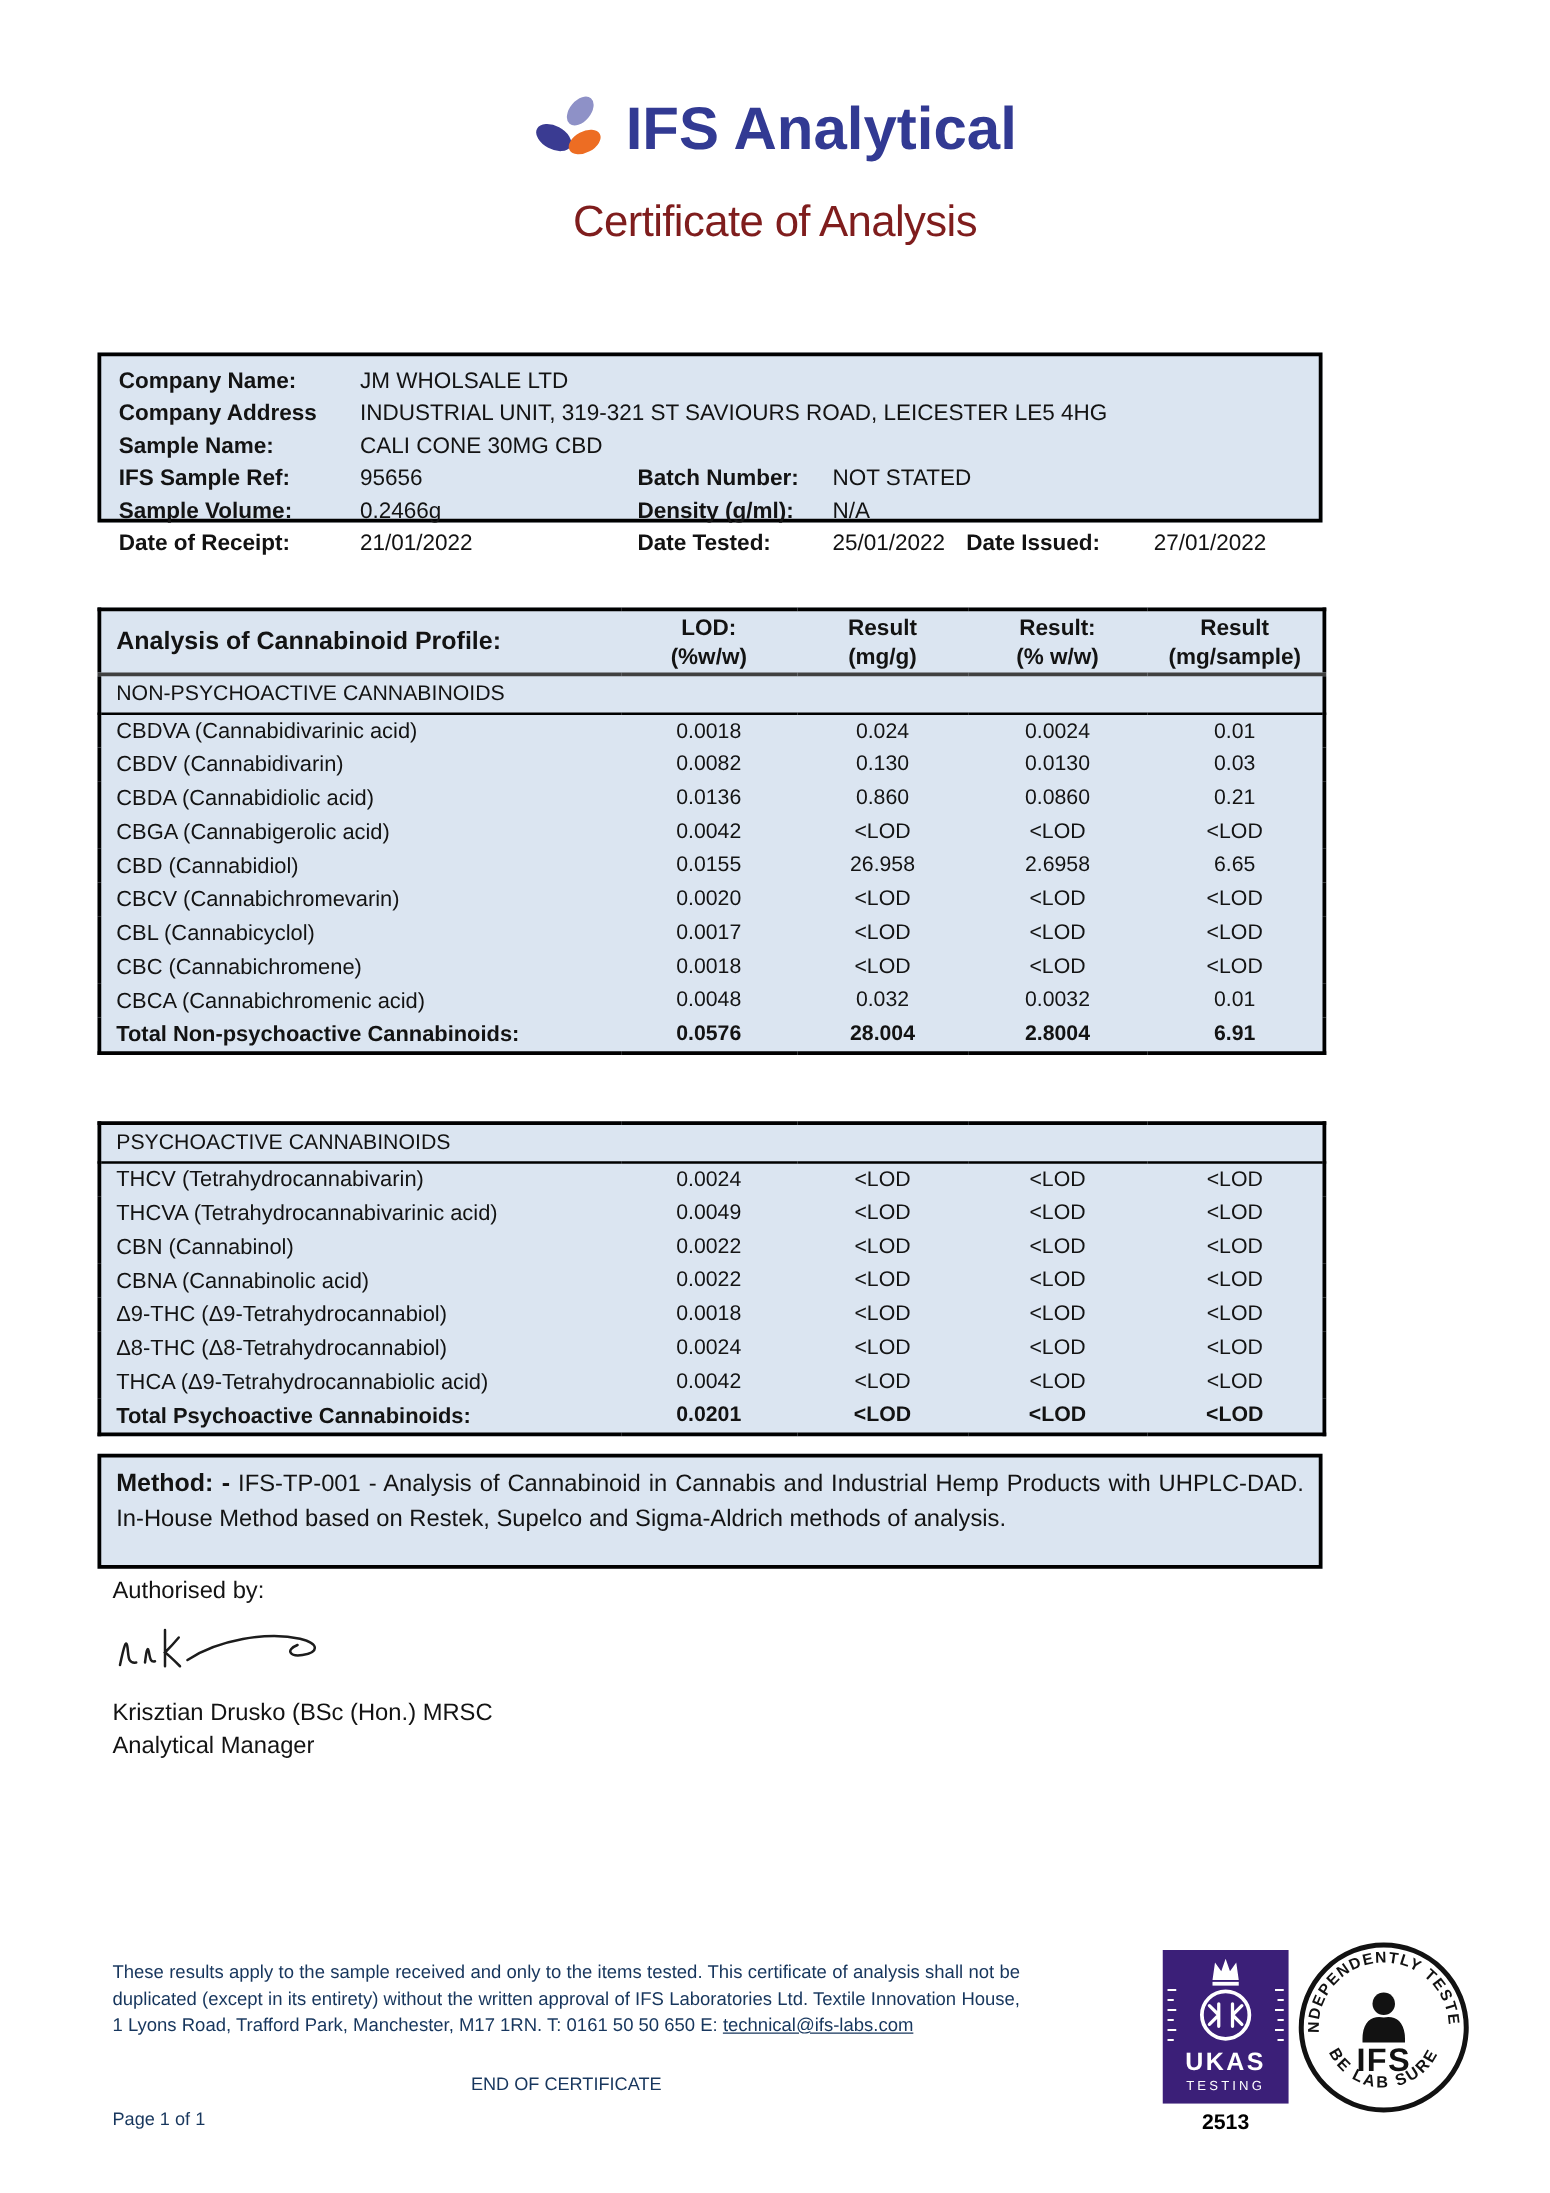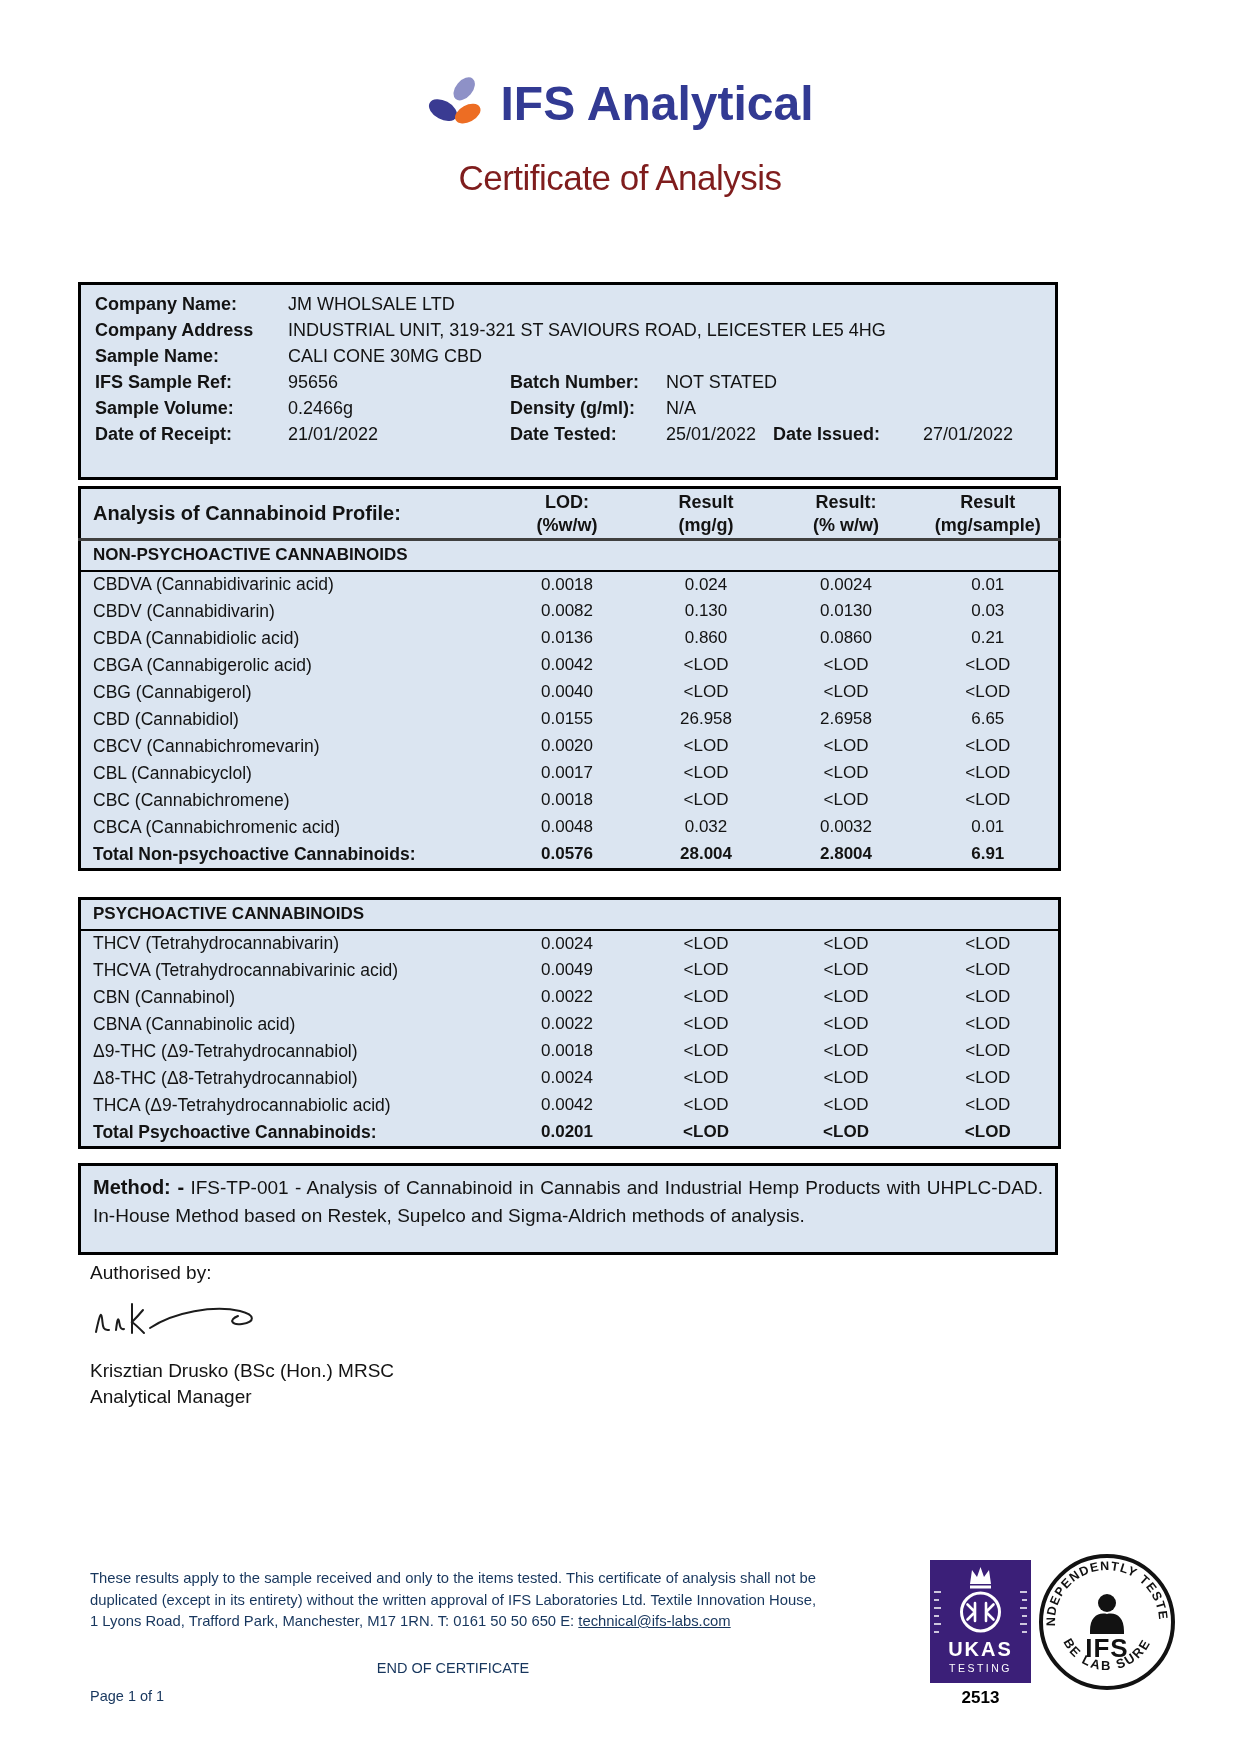--- a/index.html
+++ b/index.html
@@ -5,35 +5,35 @@
   *{margin:0;padding:0;box-sizing:border-box}
   html,body{background:#ffffff}
   body{width:1240px;height:1754px;position:relative;font-family:"Liberation Sans",sans-serif;color:#131313;overflow:hidden}
 
   
   .logo-row{position:absolute;top:74px;left:0;width:100%;display:flex;justify-content:center;align-items:center;gap:12px}
   .logo-text{font-size:48px;font-weight:700;color:#323a93;letter-spacing:0px}
   .cert-title{position:absolute;top:158px;left:0;width:100%;text-align:center;font-size:35px;font-weight:400;letter-spacing:-0.5px;color:#7f1d1d}
 
   
-  .info-box{position:absolute;left:78px;top:282px;width:980px;height:198px;background:#dbe5f1;border:3px solid #000;padding-top:7px}
+  .info-box{position:absolute;left:78px;top:282px;width:980px;height:136px;background:#dbe5f1;border:3px solid #000;padding-top:7px}
   .info-row{position:relative;height:26px;font-size:18px;white-space:nowrap}
   .info-row span{position:absolute;top:2px}
   .lab{font-weight:700}
   .ic1{left:14px}.ic2{left:207px}.ic3{left:429px}.ic4{left:585px}.ic5{left:692px}.ic6{left:842px}
 
   
   table.ctable{position:absolute;left:78px;width:980px;border:3px solid #000;background:#dbe5f1;border-collapse:collapse;table-layout:fixed}
   .t1{top:486px}
   .t2{top:897px}
   .ctable th,.ctable td{font-size:17.5px;vertical-align:middle;padding:0}
   tr.hdr{height:52px;border-bottom:3px solid #404040}
   th.ttl{text-align:left;padding-left:12px;font-size:20px;font-weight:700}
   th.chead{text-align:center;font-weight:700;font-size:18px;line-height:23px}
-  td.sect{font-weight:700;font-size:17px;padding-left:12px;height:31px;border-bottom:2.5px solid #000}
+  td.sect{font-weight:400;font-size:17px;padding-left:12px;height:31px;border-bottom:2.5px solid #000}
   tr.drow{height:27px}
   td.cname{padding-left:12px}
   td.cval{text-align:center;font-size:17px}
   tr.trow{height:29px;font-weight:700}
   tr.trow td.cval{font-weight:700}
 
   
   .method-box{position:absolute;left:78px;top:1163px;width:980px;background:#dbe5f1;border:3px solid #000;padding:7px 12px 22px 12px;font-size:19px;line-height:28px;text-align:justify}
   .method-label{font-weight:700;font-size:20px}
 
@@ -153,27 +153,20 @@
         <td class="cval">0.21</td>
       </tr>
   <tr class="drow">
         <td class="cname">CBGA (Cannabigerolic acid)</td>
         <td class="cval">0.0042</td>
         <td class="cval">&lt;LOD</td>
         <td class="cval">&lt;LOD</td>
         <td class="cval">&lt;LOD</td>
       </tr>
   <tr class="drow">
-        <td class="cname">CBG (Cannabigerol)</td>
-        <td class="cval">0.0040</td>
-        <td class="cval">&lt;LOD</td>
-        <td class="cval">&lt;LOD</td>
-        <td class="cval">&lt;LOD</td>
-      </tr>
-  <tr class="drow">
         <td class="cname">CBD (Cannabidiol)</td>
         <td class="cval">0.0155</td>
         <td class="cval">26.958</td>
         <td class="cval">2.6958</td>
         <td class="cval">6.65</td>
       </tr>
   <tr class="drow">
         <td class="cname">CBCV (Cannabichromevarin)</td>
         <td class="cval">0.0020</td>
         <td class="cval">&lt;LOD</td>

